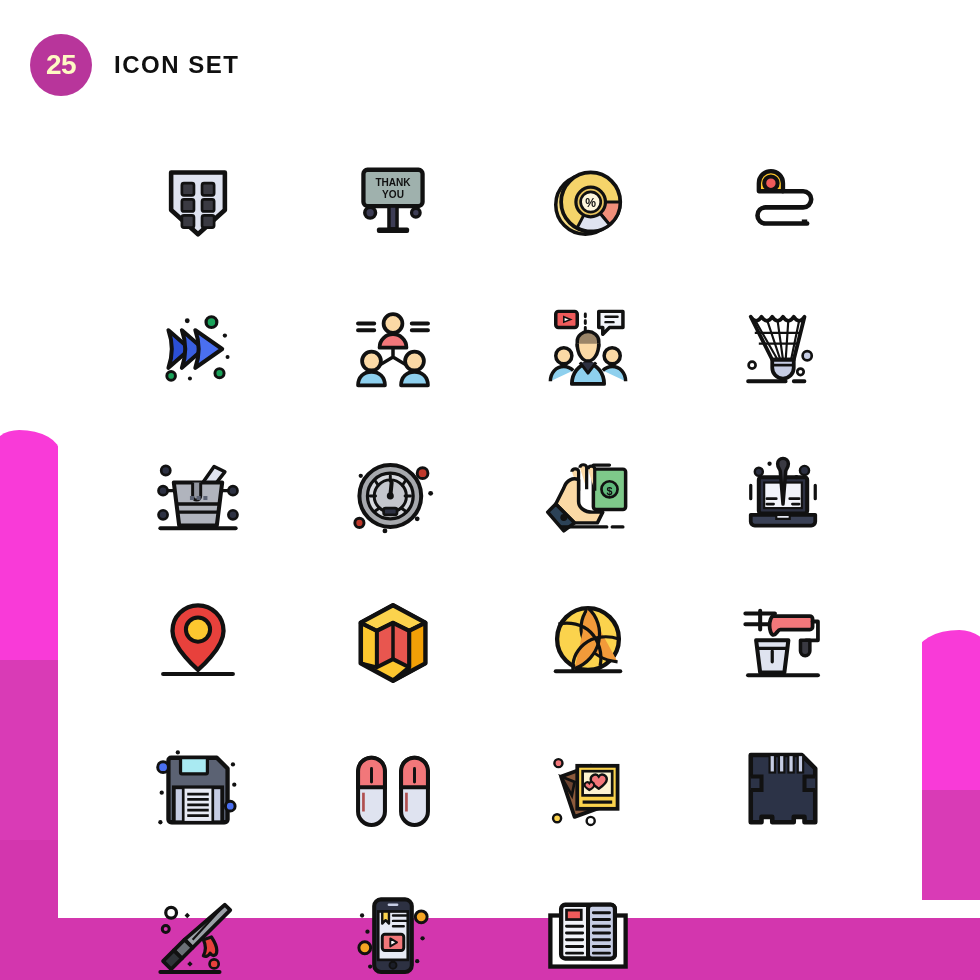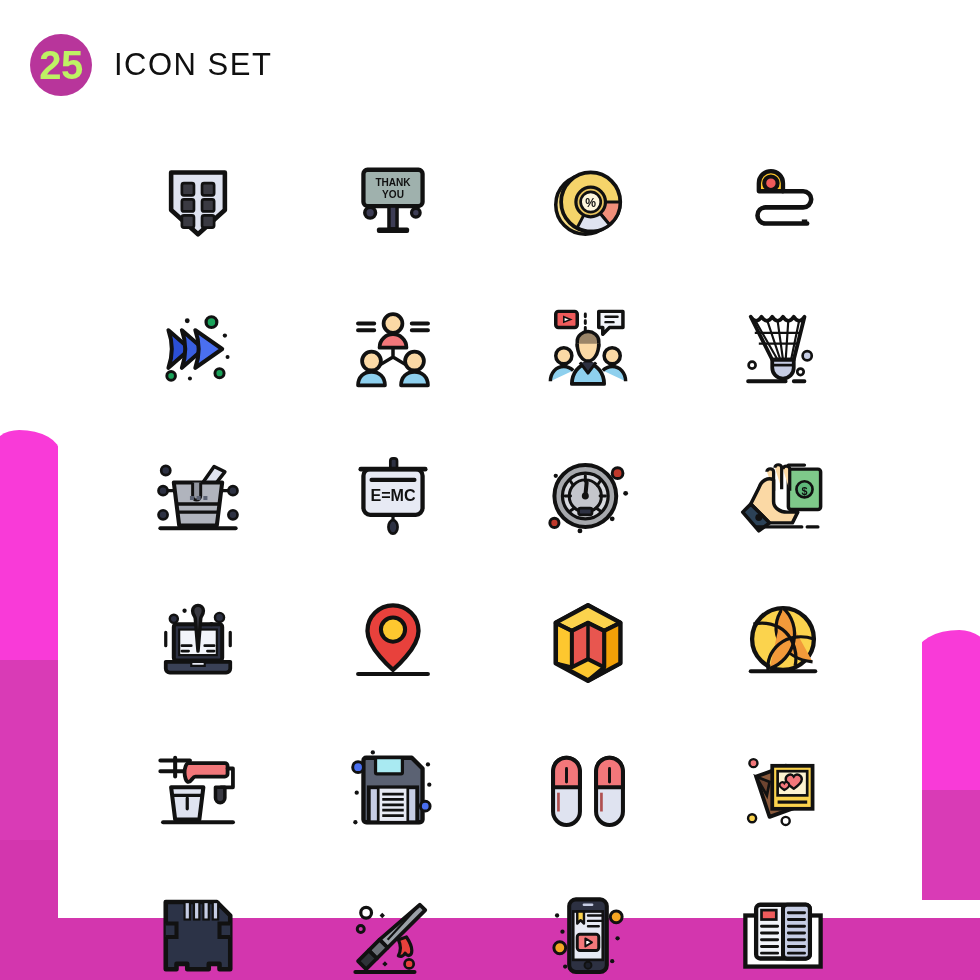--- a/index.html
+++ b/index.html
@@ -83,31 +83,31 @@
     display: flex;
     align-items: center;
     gap: 22px;
     z-index: 5;
   }
   #count-badge {
     width: 62px;
     height: 62px;
     border-radius: 50%;
     background: #b8359b;
-    color: #bef264;
+    color: #fef9c3;
     display: flex;
     align-items: center;
     justify-content: center;
-    font-size: 40px;
+    font-size: 28px;
     font-weight: bold;
     letter-spacing: -0.5px;
   }
   #set-title {
-    font-size: 31px;
-    font-weight: normal;
+    font-size: 24px;
+    font-weight: bold;
     letter-spacing: 1.5px;
     color: #101010;
   }
 
   
   #icon-grid {
     position: absolute;
     left: 100px;
     top: 128px;
     width: 780px;
@@ -293,34 +293,20 @@
         <circle cx="58" cy="28" r="3.4" fill="#2d3142" stroke="#111" stroke-width="2"></circle>
         <circle cx="8" cy="13" r="3.4" fill="#2d3142" stroke="#111" stroke-width="2"></circle>
         <circle cx="6" cy="46" r="3.4" fill="#2d3142" stroke="#111" stroke-width="2"></circle>
         <circle cx="58" cy="46" r="3.4" fill="#2d3142" stroke="#111" stroke-width="2"></circle>
         <path d="M4 56h56" stroke="#111" stroke-width="3" stroke-linecap="round"></path>
       </svg>
 
       </span>
     </div>
 
-    <div class="icon-cell">
-      <span>
-      <svg width="86" height="86" viewBox="0 0 64 64">
-        <rect x="30" y="4" width="5" height="8" rx="2" fill="#2d3142" stroke="#111" stroke-width="2"></rect>
-        <rect x="10" y="12" width="44" height="34" rx="5" fill="#e7eaf4" stroke="#111" stroke-width="3.2"></rect>
-        <path d="M8 12h48" stroke="#111" stroke-width="3.4" stroke-linecap="round"></path>
-        <path d="M16 20h32" stroke="#111" stroke-width="3" stroke-linecap="round"></path>
-        <text x="32" y="36" font-family="Liberation Sans, sans-serif" font-size="12" font-weight="bold" fill="#111" text-anchor="middle">E=MC</text>
-        <path d="M32 46v5" stroke="#111" stroke-width="2.4"></path>
-        <ellipse cx="32" cy="55" rx="3.4" ry="5" fill="#2d3142" stroke="#111" stroke-width="2"></ellipse>
-      </svg>
-
-      </span>
-    </div>
 
     <div class="icon-cell">
       <span>
       <svg width="86" height="86" viewBox="0 0 64 64">
         <circle cx="30" cy="32" r="23" fill="#a7a9ad" stroke="#111" stroke-width="3"></circle>
         <circle cx="30" cy="32" r="17" fill="#d7d9de" stroke="#111" stroke-width="2.4"></circle>
         <circle cx="30" cy="32" r="12" fill="#c4c6cc" stroke="#111" stroke-width="2.2"></circle>
         <path d="M30 17v4M41 21l-2 3M45 32h-4M19 21l2 3M15 32h4M19 43l3-2M41 43l-3-2" stroke="#111" stroke-width="2.2" stroke-linecap="round"></path>
         <path d="M30 32 L31 22" stroke="#111" stroke-width="3" stroke-linecap="round"></path>
         <circle cx="30" cy="32" r="2.6" fill="#111"></circle>

